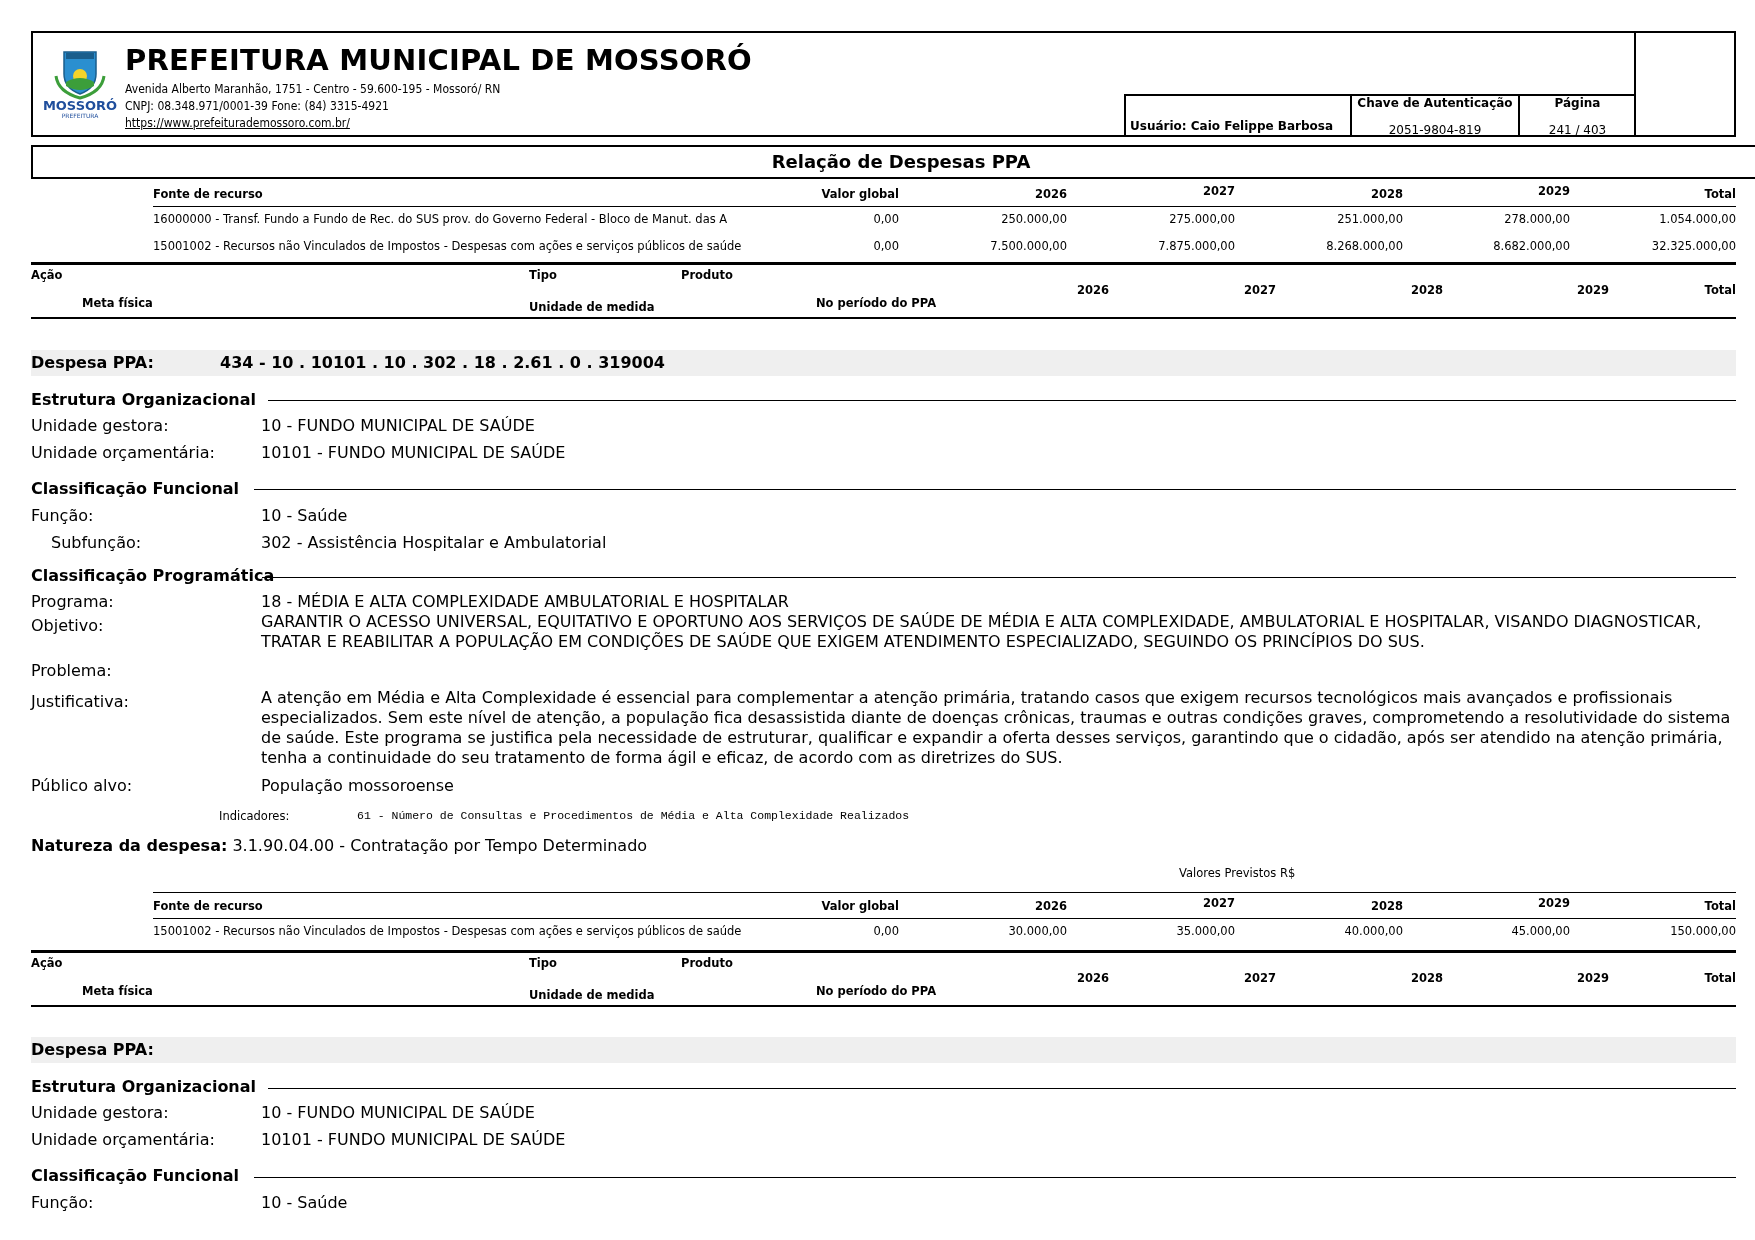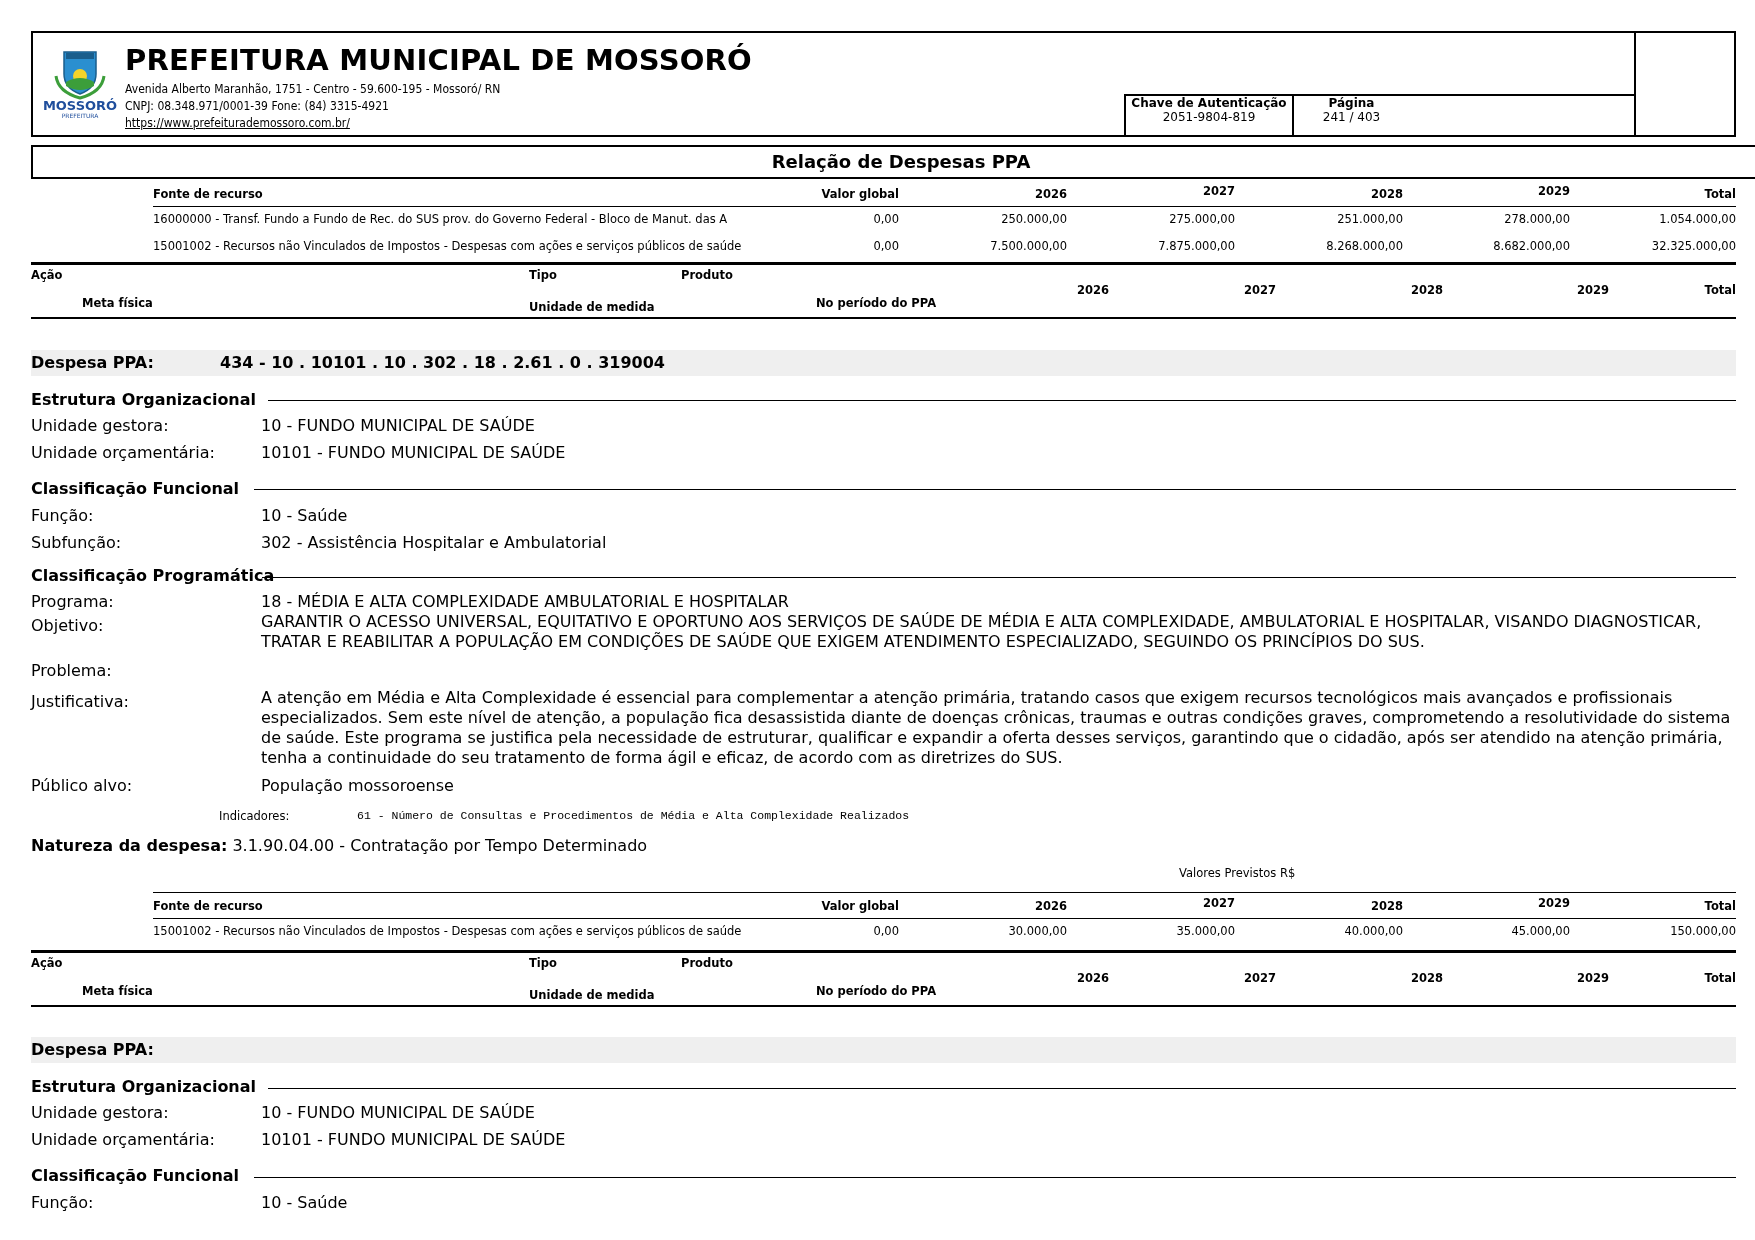--- a/index.html
+++ b/index.html
@@ -8,21 +8,21 @@
   .abs { position: absolute; }
 
   
   #hdr { left: 31px; top: 31px; width: 1705px; height: 106px; border: 2px solid #000; }
   #logo { left: 42px; top: 48px; width: 76px; height: 72px; }
   #org-title { left: 125px; top: 43px; font-size: 29px; font-weight: bold; letter-spacing: 0.2px; white-space: nowrap; }
   .addr { left: 125px; font-size: 12px; white-space: nowrap; transform: scaleX(0.9); transform-origin: left; }
   #addr1 { top: 82px; } #addr2 { top: 99px; } #addr3 { top: 116px; text-decoration: underline; }
   #meta-box { left: 1124px; top: 94px; width: 511px; height: 43px; border-top: 2px solid #000; border-left: 2px solid #000; display: flex; }
   #meta-right { left: 1634px; top: 31px; width: 2px; height: 106px; background: #000; }
-  .mcell { height: 100%; font-size: 12px; text-align: center; display: flex; flex-direction: column; justify-content: flex-start; }
+  .mcell { height: 100%; font-size: 12px; text-align: center; display: flex; flex-direction: column; justify-content: space-between; }
   .mcell b { font-weight: bold; }
   #m-user { width: 226px; border-right: 2px solid #000; justify-content: flex-end; text-align: left; padding: 0 0 4px 4px; font-weight: bold; }
   #m-key { width: 168px; border-right: 2px solid #000; }
   #m-page { width: 115px; border-radius: 20px; }
 
   
   #rtitle { left: 31px; top: 145px; width: 1740px; height: 34px; border: 2px solid #000; text-align: center; font-size: 18px; font-weight: bold; line-height: 30px; }
 
   
   .ftable { left: 31px; width: 1705px; font-size: 11.5px; }
@@ -68,20 +68,21 @@
     <text x="38" y="62" text-anchor="middle" font-family="DejaVu Sans, sans-serif" font-weight="bold" font-size="13" fill="#1f4e9c">MOSSORÓ</text>
     <text x="38" y="70" text-anchor="middle" font-family="DejaVu Sans, sans-serif" font-size="6" fill="#1f4e9c">PREFEITURA</text>
   </svg>
 </div>
 <div id="org-title" class="abs">PREFEITURA MUNICIPAL DE MOSSORÓ</div>
 <div id="addr1" class="abs addr">Avenida Alberto Maranhão, 1751 - Centro - 59.600-195 - Mossoró/ RN</div>
 <div id="addr2" class="abs addr">CNPJ: 08.348.971/0001-39 Fone: (84) 3315-4921</div>
 <div id="addr3" class="abs addr">https://www.prefeiturademossoro.com.br/</div>
 
 <div id="meta-box" class="abs">
+  <div id="m-user" class="mcell">Usuário: Caio Felippe Barbosa</div>
   <div id="m-key" class="mcell">
     <b>Chave de Autenticação</b>
     <span>2051-9804-819</span>
   </div>
   <div id="m-page" class="mcell">
     <b>Página</b>
     <span>241 / 403</span>
   </div>
 </div>
 <div id="meta-right" class="abs"></div>
@@ -144,21 +145,21 @@
 <div class="abs secline" style="left:268px;right:19px;top:400px;"></div>
 <div class="abs lbl" style="top:416px;">Unidade gestora:</div>
 <div class="abs val" style="top:416px;">10 - FUNDO MUNICIPAL DE SAÚDE</div>
 <div class="abs lbl" style="top:443px;">Unidade orçamentária:</div>
 <div class="abs val" style="top:443px;">10101 - FUNDO MUNICIPAL DE SAÚDE</div>
 
 <div class="abs sec" style="top:479px;">Classificação Funcional</div>
 <div class="abs secline" style="left:254px;right:19px;top:489px;"></div>
 <div class="abs lbl" style="top:506px;">Função:</div>
 <div class="abs val" style="top:506px;">10 - Saúde</div>
-<div class="abs lbl" style="top:533px;">Subfunção:</div>
+<div class="abs lbl" style="top:533px;margin-left:20px;">Subfunção:</div>
 <div class="abs val" style="top:533px;">302 - Assistência Hospitalar e Ambulatorial</div>
 
 <div class="abs sec" style="top:566px;">Classificação Programática</div>
 <div class="abs secline" style="left:262px;right:19px;top:577px;"></div>
 <div class="abs lbl" style="top:592px;">Programa:</div>
 <div class="abs val" style="top:592px;">18 - MÉDIA E ALTA COMPLEXIDADE AMBULATORIAL E HOSPITALAR</div>
 <div class="abs lbl" style="top:616px;">Objetivo:</div>
 <div class="abs para" style="top:612px;">GARANTIR O ACESSO UNIVERSAL, EQUITATIVO E OPORTUNO AOS SERVIÇOS DE SAÚDE DE MÉDIA E ALTA COMPLEXIDADE, AMBULATORIAL E HOSPITALAR, VISANDO DIAGNOSTICAR, TRATAR E REABILITAR A POPULAÇÃO EM CONDIÇÕES DE SAÚDE QUE EXIGEM ATENDIMENTO ESPECIALIZADO, SEGUINDO OS PRINCÍPIOS DO SUS.</div>
 <div class="abs lbl" style="top:661px;">Problema:</div>
 <div class="abs val" style="top:661px;"></div>

